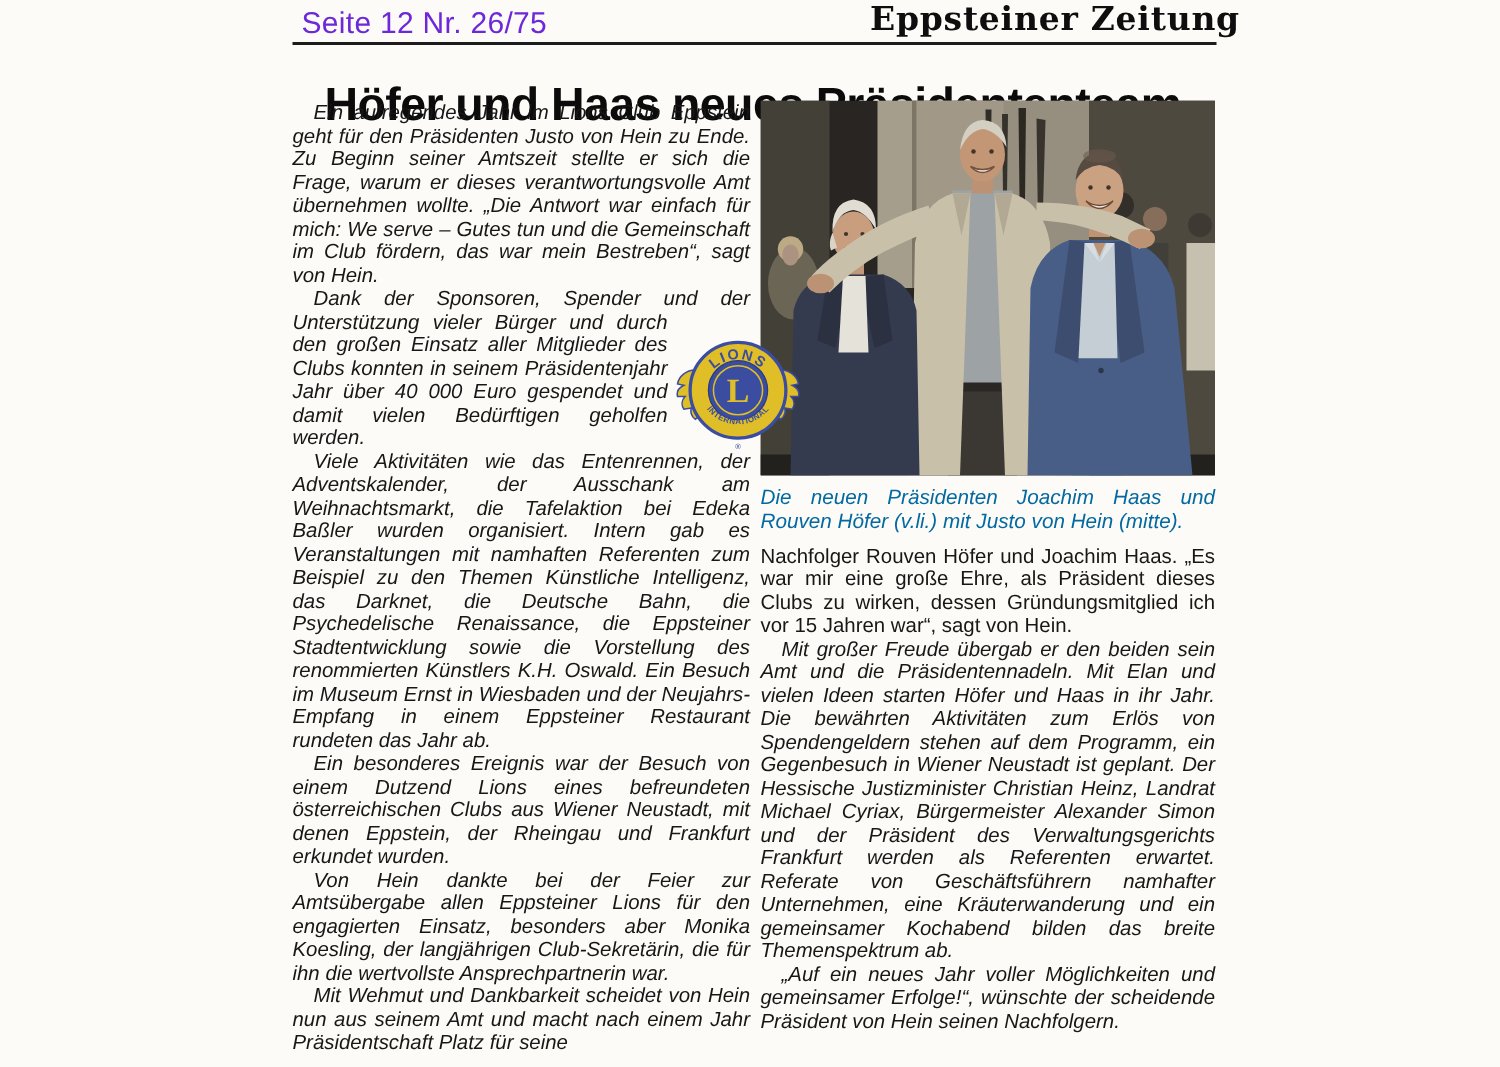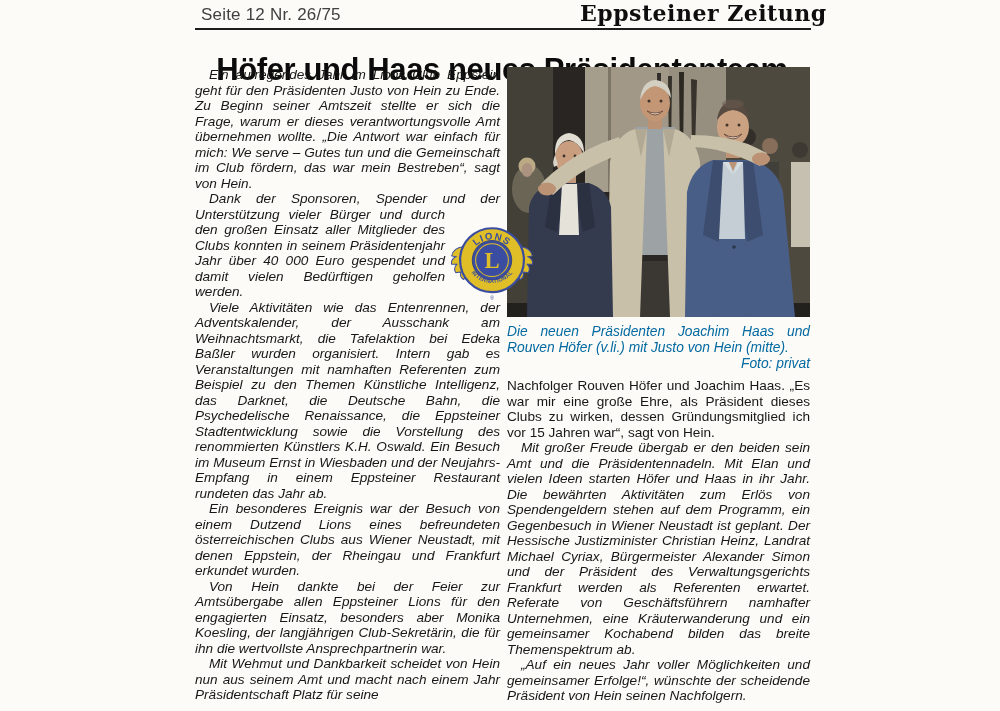--- a/index.html
+++ b/index.html
@@ -3,21 +3,21 @@
 <meta charset="utf-8">
 <style>
   html,body{margin:0;padding:0;}
   body{
     width:1000px;height:711px;position:relative;overflow:hidden;
     background:#fcfbf7;color:#161616;
     font-family:"Liberation Sans",sans-serif;
   }
   .page-info{
     position:absolute;left:201px;top:5px;
-    font-size:17px;letter-spacing:.2px;color:#404040;
+    font-size:20px;letter-spacing:.2px;color:#6d28d9;
   }
   .masthead{
     position:absolute;left:580px;top:0px;
     font-family:"DejaVu Serif",serif;font-weight:700;
     font-size:22px;letter-spacing:.5px;color:#0e0e0e;
   }
   .header-rule{
     position:absolute;left:195px;top:28px;width:616px;height:2px;
     background:#1c1c1c;
   }
@@ -149,21 +149,20 @@
           <path d="M112,70 Q80,80 56,98 Q43,107 34,117 L46,128 Q62,112 82,101 Q102,91 116,86 Z" fill="#cdc2a8"></path>
           <ellipse cx="40" cy="122" rx="9" ry="6.5" fill="#c68f68"></ellipse>
           <path d="M184,68 Q215,68 241,77 L260,86 L253,99 Q231,88 210,83 Q195,80 184,80 Z" fill="#cdc2a8"></path>
           <ellipse cx="254" cy="92" rx="9" ry="6.5" fill="#c68f68"></ellipse>
         </g>
       </svg>
     </div>
 
     <p class="caption">
       <span>Die neuen Präsidenten Joachim Haas und Rouven Höfer (v.li.) mit Justo von Hein (mitte).</span>
-      <span class="credit">Foto: privat</span>
     </p>
 
     <p class="para">Nachfolger Rouven Höfer und Joachim Haas. „Es war mir eine große Ehre, als Präsident dieses Clubs zu wirken, dessen Gründungsmitglied ich vor 15 Jahren war“, sagt von Hein.</p>
     <p class="para indent">Mit großer Freude übergab er den beiden sein Amt und die Präsidentennadeln. Mit Elan und vielen Ideen starten Höfer und Haas in ihr Jahr. Die bewährten Aktivitäten zum Erlös von Spendengeldern stehen auf dem Programm, ein Gegenbesuch in Wiener Neustadt ist geplant. Der Hessische Justizminister Christian Heinz, Landrat Michael Cyriax, Bürgermeister Alexander Simon und der Präsident des Verwaltungsgerichts Frankfurt werden als Referenten erwartet. Referate von Geschäftsführern namhafter Unternehmen, eine Kräuterwanderung und ein gemeinsamer Kochabend bilden das breite Themenspektrum ab.</p>
     <p class="para indent">„Auf ein neues Jahr voller Möglichkeiten und gemeinsamer Erfolge!“, wünschte der scheidende Präsident von Hein seinen Nachfolgern.</p>
   </div>
 
   <svg class="lions-logo" viewBox="0 0 100 106" role="img">
 
     <g>

